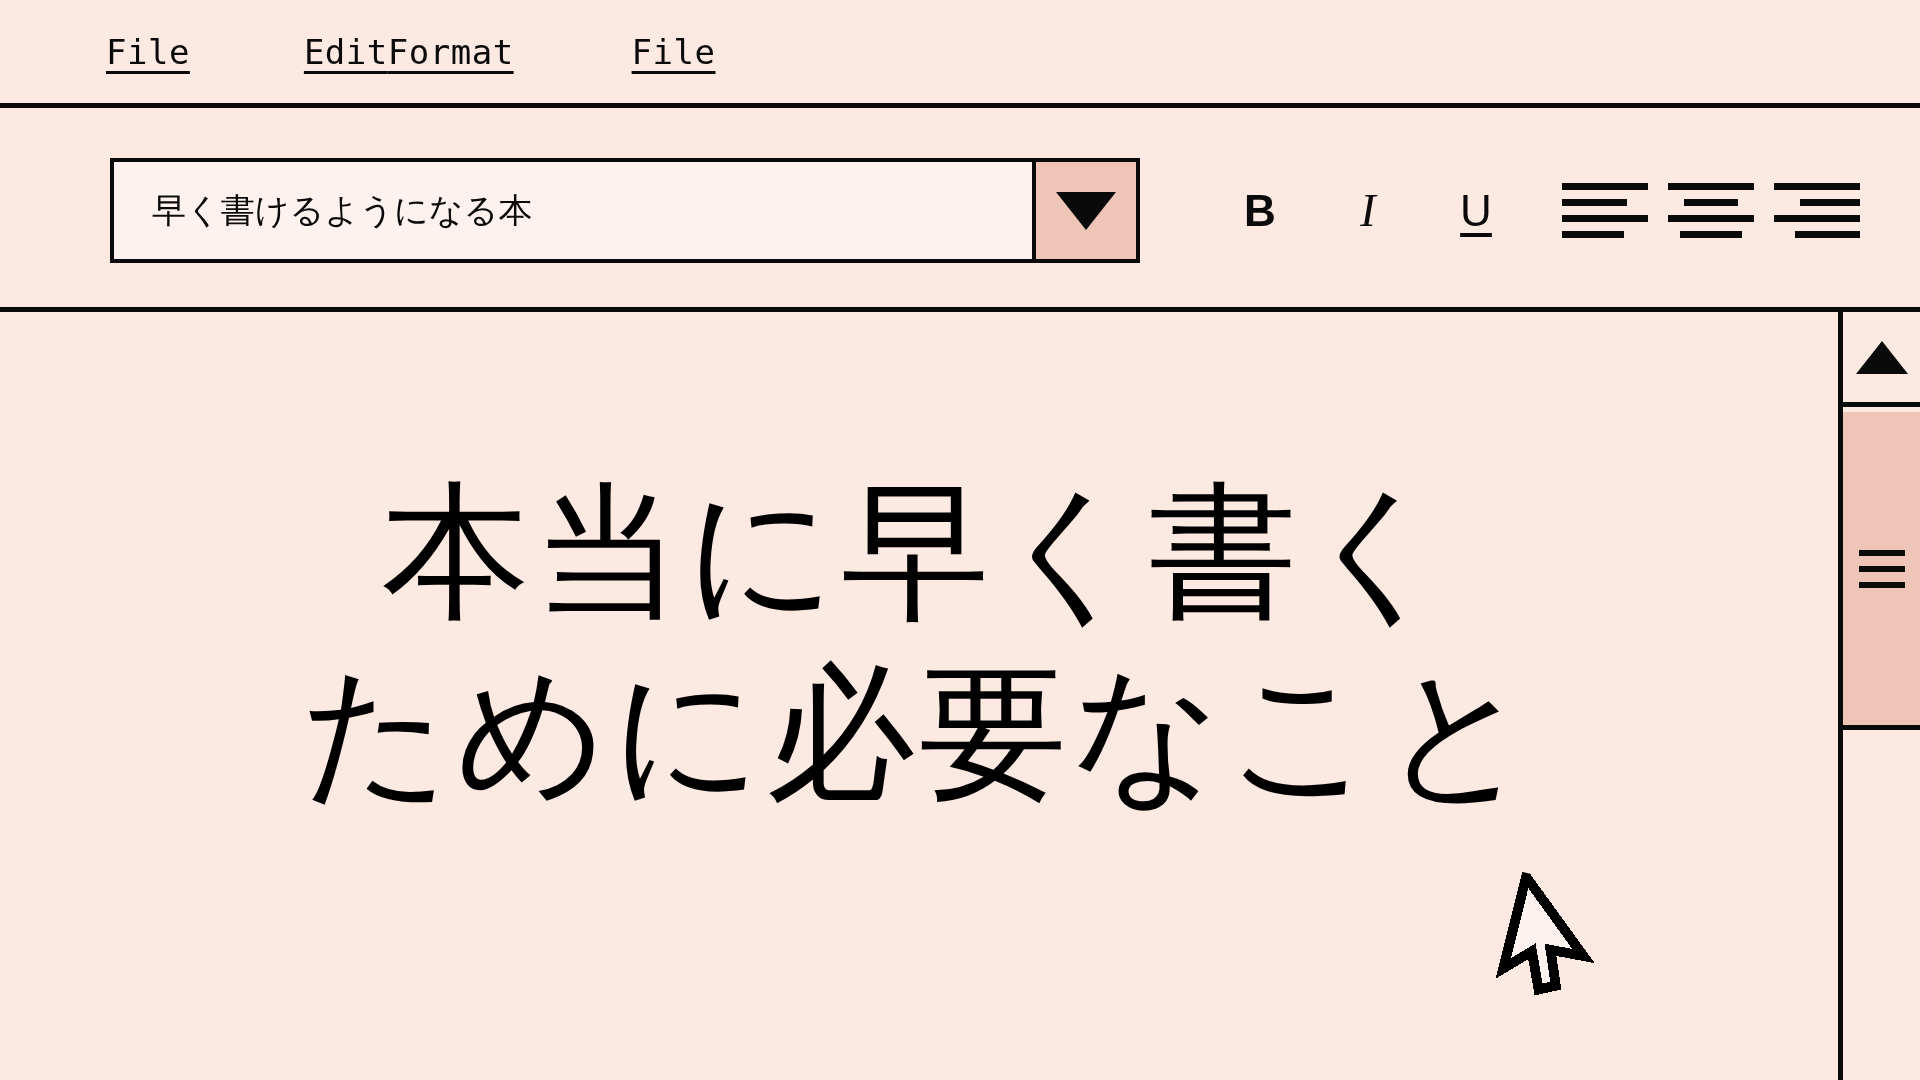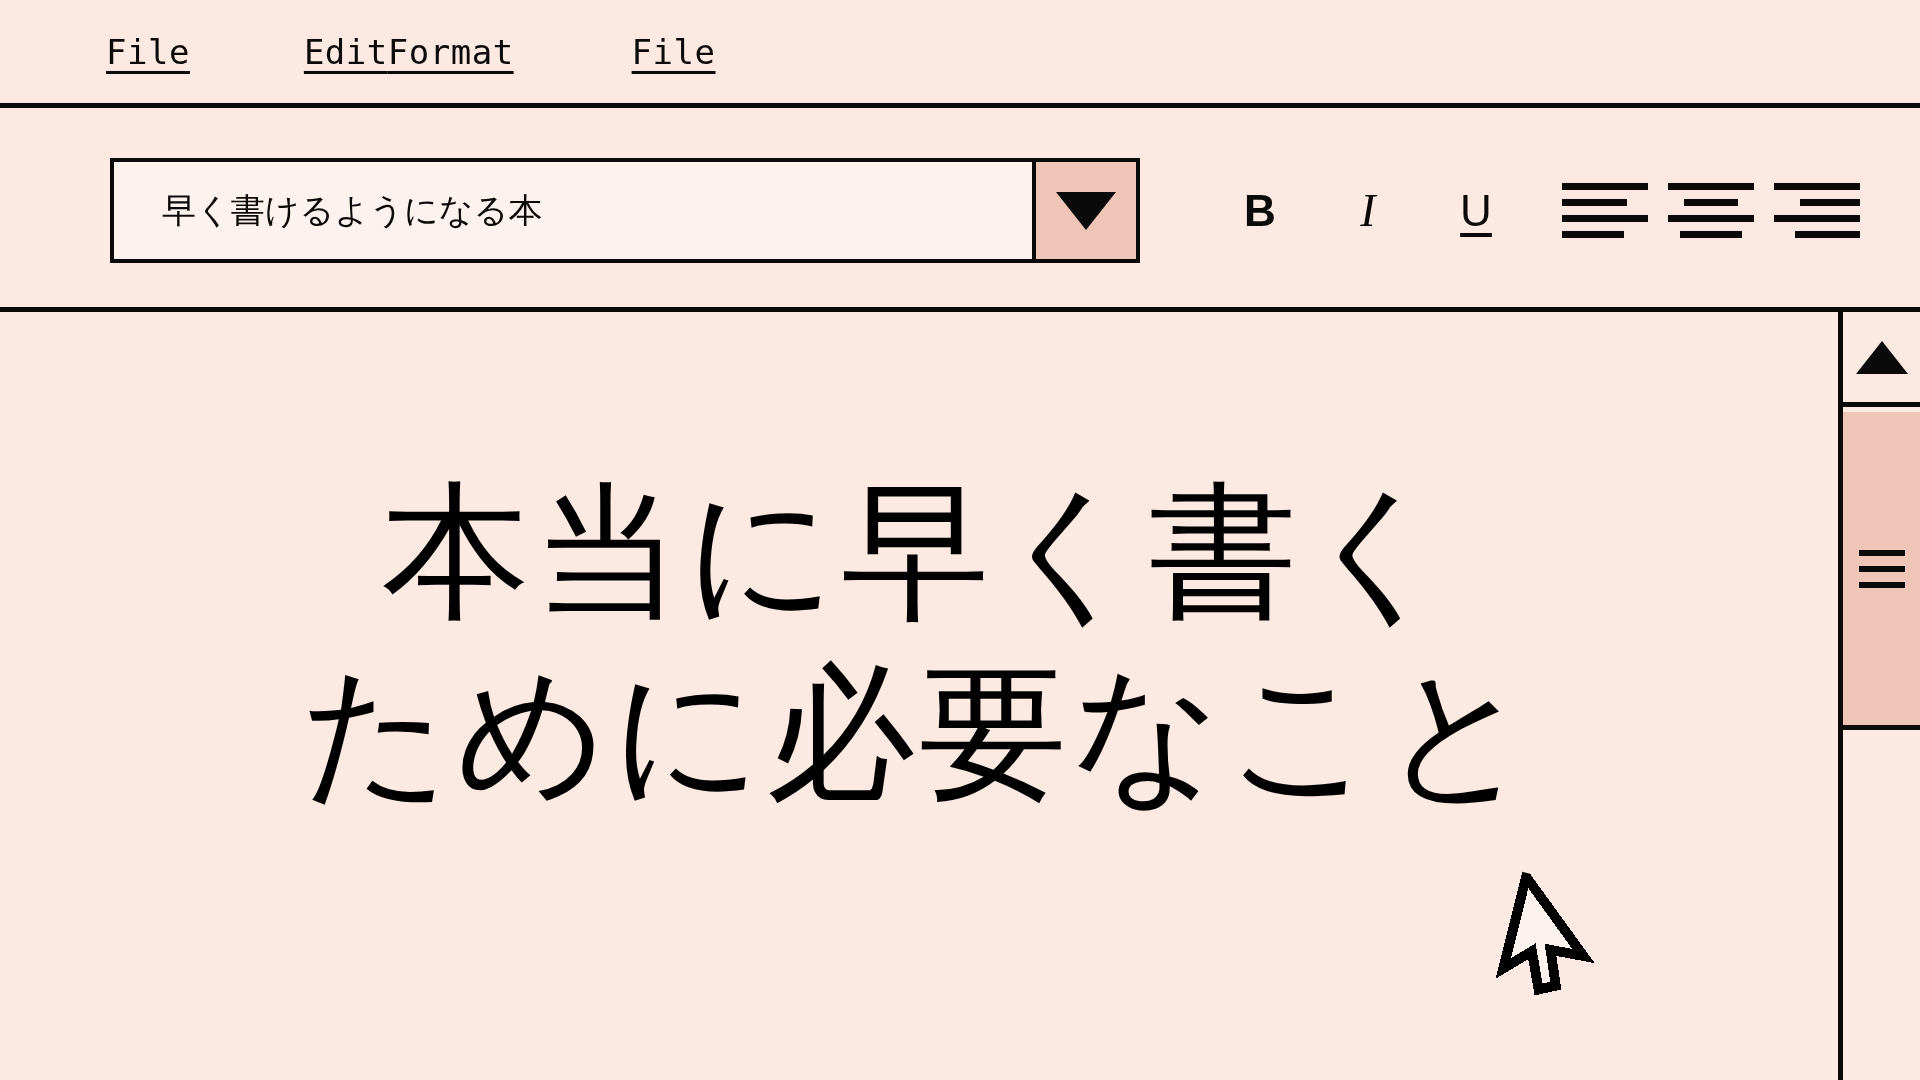--- a/index.html
+++ b/index.html
@@ -81,21 +81,21 @@
     height: 105px;
     display: flex;
     border: 4px solid #0a0a0a;
   }
 
   .doc-select-field {
     flex: 1;
     background: #fdf2ee;
     display: flex;
     align-items: center;
-    padding-left: 48px;
+    padding-left: 38px;
     overflow: hidden;
   }
 
   .doc-select-value {
     font-family: "DejaVu Sans", sans-serif;
     font-size: 34px;
     font-weight: 500;
     color: #0a0a0a;
     white-space: nowrap;
   }

